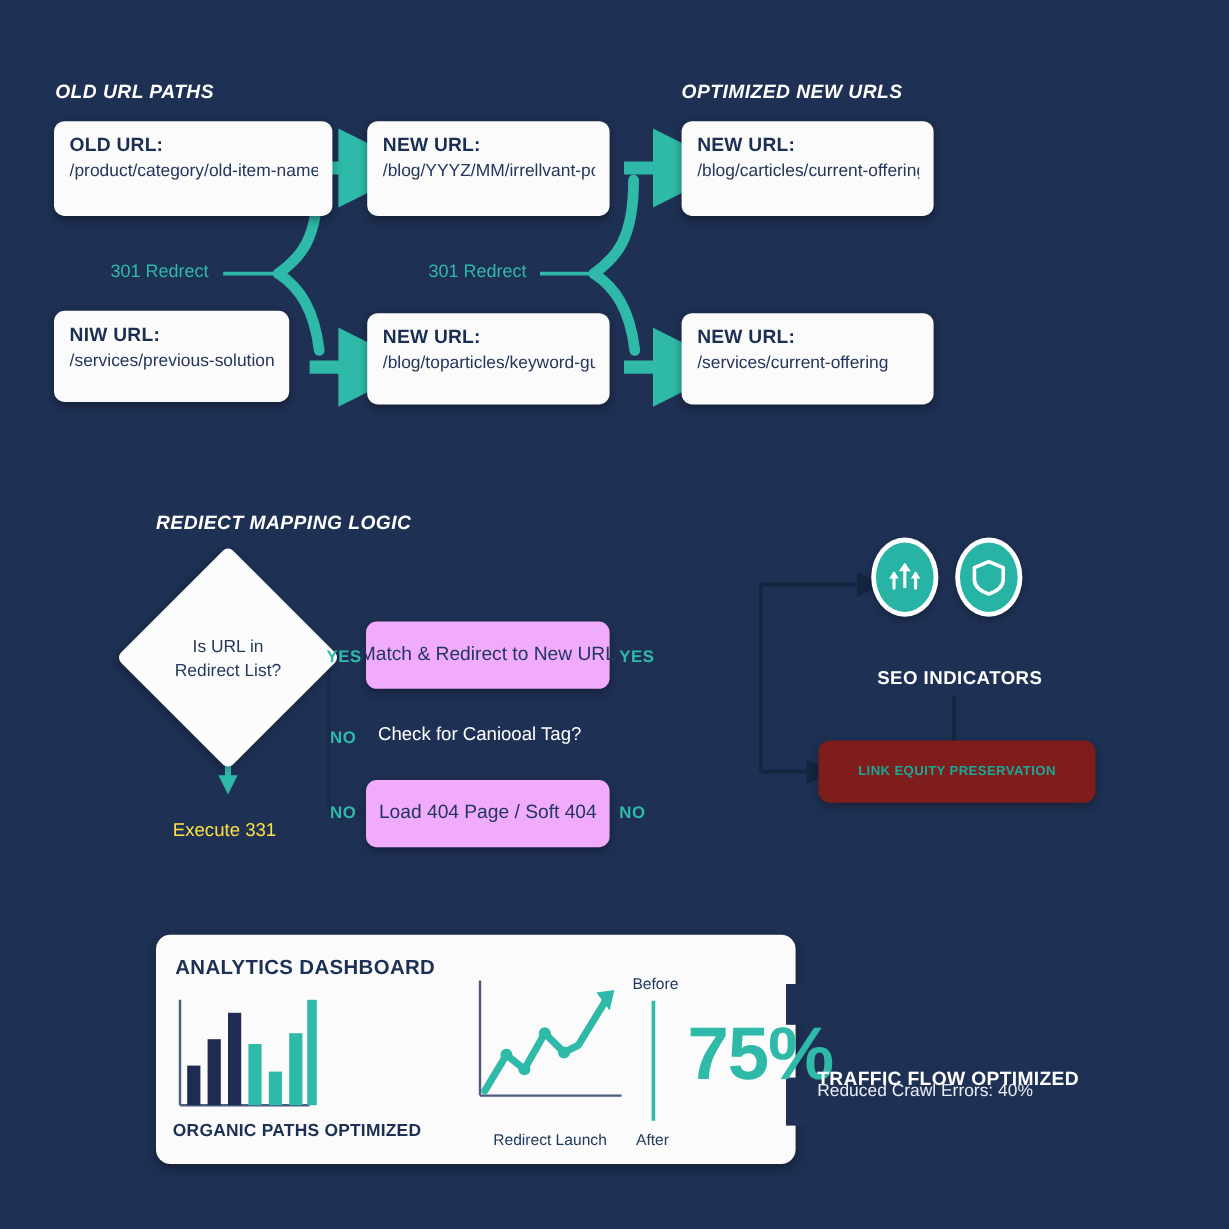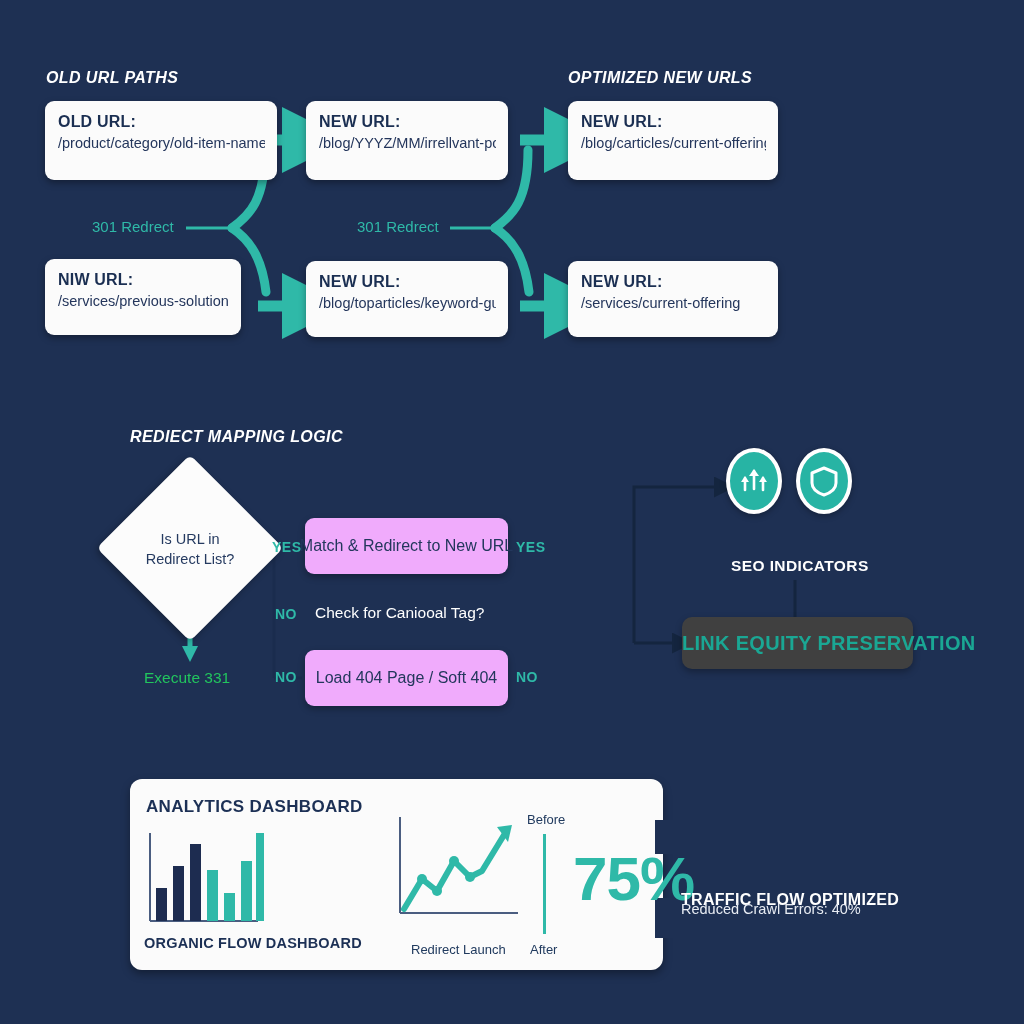--- a/index.html
+++ b/index.html
@@ -76,46 +76,47 @@
     font-size: 14px;
     font-weight: bold;
     letter-spacing: .5px;
   }
   .plain-step {
     color: #ffffff;
     font-size: 15.5px;
     white-space: nowrap;
   }
   .exec-label {
-    color: #22c55e;
+    color: #fde047;
     font-size: 15.5px;
     white-space: nowrap;
+    margin-top: 15px;
   }
 
   
   .seo-icon {
     width: 56px; height: 66px;
     border-radius: 50%;
     background: #27b4a4;
     border: 4px solid #ffffff;
     display: flex; align-items: center; justify-content: center;
     box-shadow: 0 2px 6px rgba(0,0,0,0.3);
   }
   .seo-caption {
     color: #ffffff; font-weight: bold; font-size: 15.5px;
     letter-spacing: .4px; white-space: nowrap;
   }
   .equity-box {
-    background: #404040;
+    background: #7f1d1d;
     border-radius: 10px;
     box-shadow: 0 3px 7px rgba(0,0,0,0.3);
-    display: flex; align-items: center; justify-content: flex-start;
+    display: flex; align-items: center; justify-content: center;
     color: #1aa794;
     font-weight: bold;
-    font-size: 20px;
+    font-size: 11px;
     letter-spacing: .3px;
     white-space: nowrap;
   }
 
   
   .dash {
     background: #fbfbfb;
     border-radius: 12px;
     box-shadow: 0 4px 9px rgba(0,0,0,0.35);
   }
@@ -288,21 +289,21 @@
       <rect x="12" y="55" width="11" height="33" fill="#1d2c50"></rect>
       <rect x="29" y="33" width="11" height="55" fill="#1d2c50"></rect>
       <rect x="46" y="11" width="11" height="77" fill="#1d2c50"></rect>
       <rect x="63" y="37" width="11" height="51" fill="#2fb9a8"></rect>
       <rect x="80" y="60" width="11" height="28" fill="#2fb9a8"></rect>
       <rect x="97" y="28" width="11" height="60" fill="#2fb9a8"></rect>
       <rect x="112" y="0" width="11" height="88" fill="#2fb9a8"></rect>
     </g>
   </svg>
 
-  <div class="abs dash-sub" style="left:144px; top:935px;">ORGANIC FLOW DASHBOARD</div>
+  <div class="abs dash-sub" style="left:144px; top:935px;">ORGANIC PATHS OPTIMIZED</div>
 
   <svg class="abs" width="130" height="110" style="left:392px; top:813px;">
     <line x1="8" y1="4" x2="8" y2="100" stroke="#4a5d80" stroke-width="2"></line>
     <line x1="8" y1="100" x2="126" y2="100" stroke="#4a5d80" stroke-width="2"></line>
     <polyline points="12,96 30,66 45,78 62,48 78,64 90,58 112,22" fill="none" stroke="#2fb9a8" stroke-width="6" stroke-linecap="round" stroke-linejoin="round"></polyline>
     <path d="M105,14 L120,12 L116,29 z" fill="#2fb9a8"></path>
     <circle cx="30" cy="66" r="5" fill="#2fb9a8"></circle>
     <circle cx="45" cy="78" r="5" fill="#2fb9a8"></circle>
     <circle cx="62" cy="48" r="5" fill="#2fb9a8"></circle>
     <circle cx="78" cy="64" r="5" fill="#2fb9a8"></circle>

